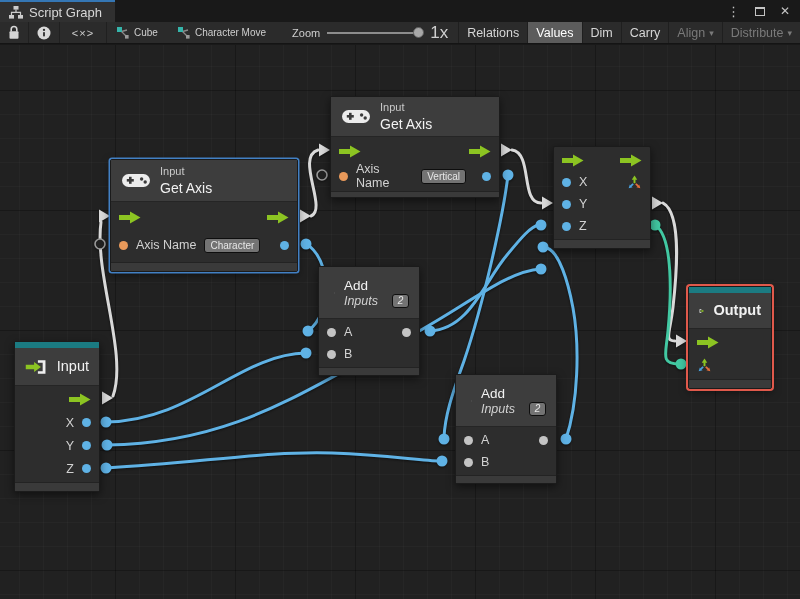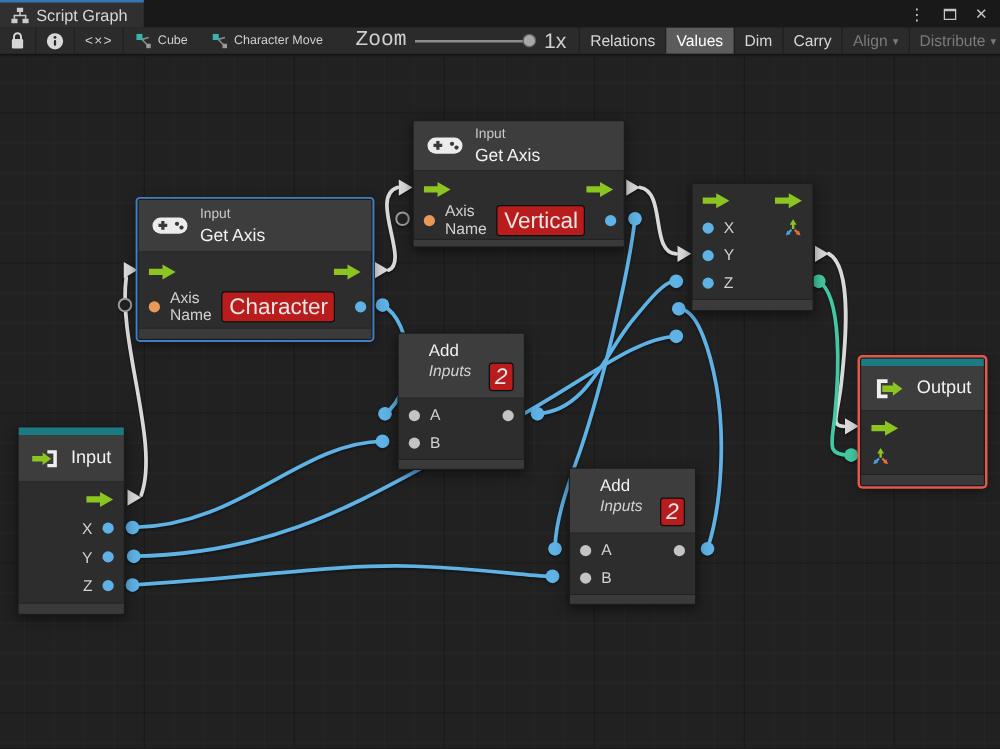--- a/index.html
+++ b/index.html
@@ -17,21 +17,21 @@
   .closex { font-size:12px; line-height:1; }
 
   
   .toolbar { height:22px; background:#2b2b2b; border-bottom:1px solid #141414; display:flex; align-items:stretch; font-size:12px; color:#d6d6d6; overflow:hidden; white-space:nowrap; }
   .tbtn { display:flex; align-items:center; justify-content:center; gap:5px; padding:0 8px; border-right:1px solid #202020; color:#d6d6d6; }
   .tbtn.wide { width:64px; }
   .codeglyph { font-size:11px; color:#d0d0d0; letter-spacing:1px; }
   .crumb { display:flex; align-items:center; gap:5px; padding:0 10px; font-size:10px; color:#cfcfcf; }
   .crumb:first-of-type { margin-left:14px; }
   .zoomctl { display:flex; align-items:center; gap:7px; margin-left:16px; }
-  .zoomlabel { font-size:17px; color:#cfcfcf;font-family:Liberation Mono, monospace; }
+  .zoomlabel { font-size:11px; color:#cfcfcf; }
   .slider { position:relative; width:96px; height:11px; }
   .slider .track { position:absolute; top:5px; left:0; width:100%; height:2px; background:#8d8d8d; }
   .slider .handle { position:absolute; top:0; left:86px; width:11px; height:11px; border-radius:50%; background:#a8a8a8; border:1px solid #5e5e5e; }
   .zoomval { font-size:17px; color:#cfcfcf; }
   .toggles { display:flex; align-items:stretch; margin-left:10px; }
   .tgl { display:flex; align-items:center; gap:4px; padding:0 8px; border-left:1px solid #1f1f1f; font-size:12.5px; color:#d6d6d6; }
   .tgl.active { background:#5c5c5c; color:#fff; }
   .tgl.disabled { color:#7a7a7a; }
   .tgl .dd { font-size:9px; }
 
@@ -67,21 +67,21 @@
   .ntitle.single { font-size:14.5px; }
   .nbody { padding:2px 0; }
   .nrow { display:flex; align-items:center; gap:8px; padding:0 8px; }
   .sp { flex:1; }
   .nfoot { background:#3a3a3a; border-top:1px solid #232323; }
   .dot { width:9px; height:9px; border-radius:50%; flex:0 0 auto; }
   .dot.blue { background:#5fb2e5; }
   .dot.orange { background:#e8995a; }
   .dot.gray { background:#c4c4c4; }
   .plabel { font-size:12.5px; color:#d2d2d2; }
-  .field { background:#b91c1c; border:1px solid #0e0e0e; border-radius:3px; padding:1px 5px; font-size:18px; color:#e6e6e6; }
+  .field { background:#737373; border:1px solid #0e0e0e; border-radius:3px; padding:1px 5px; font-size:10px; color:#e6e6e6; }
   .field.num { min-width:17px; text-align:center; padding:0 4px; }
   .inputsline { display:flex; gap:14px;font-style:italic; }
 
   #n-gav { left:330px; top:51px; width:170px; }
   #n-gav .nhead { height:40px; }
   #n-gav .nrow.flow { height:24px; } #n-gav .nrow.val { height:26px; }
   #n-gav .nfoot { height:6px; }
 
   #n-gah { left:110px; top:114px; width:188px; }
   #n-gah .nhead { height:42px; }
@@ -100,21 +100,21 @@
   #n-vec3 .nhead { height:44px; }
   #n-vec3 .nrow { height:22px; }
   #n-vec3 .nfoot { height:9px; }
   #n-vec3 .ncat { font-size:12px; }
 
   #n-input { left:14px; top:296px; width:86px; }
   #n-input .nhead { height:38px; }
   #n-input .nrow { height:23px; }
   #n-input .nfoot { height:9px; }
 
-  #n-output { left:688px; top:241px; width:100px; }
+  #n-output { left:688px; top:241px; width:84px;font-weight:bold; }
   #n-output .nhead { height:36px; }
   #n-output .nrow { height:22px; }
   #n-output .nrow.vecrow { height:24px; }
   #n-output .nfoot { height:9px; }
 
   .hidden-defs { position:absolute; width:0; height:0; overflow:hidden; }
 </style>
 </head>
 <body>
 

